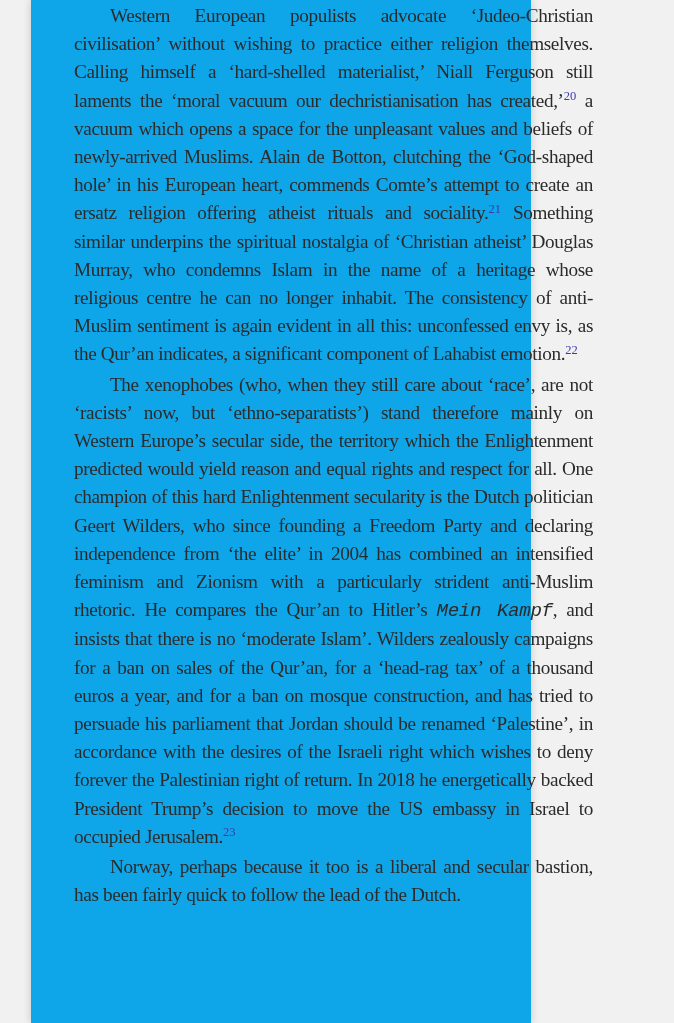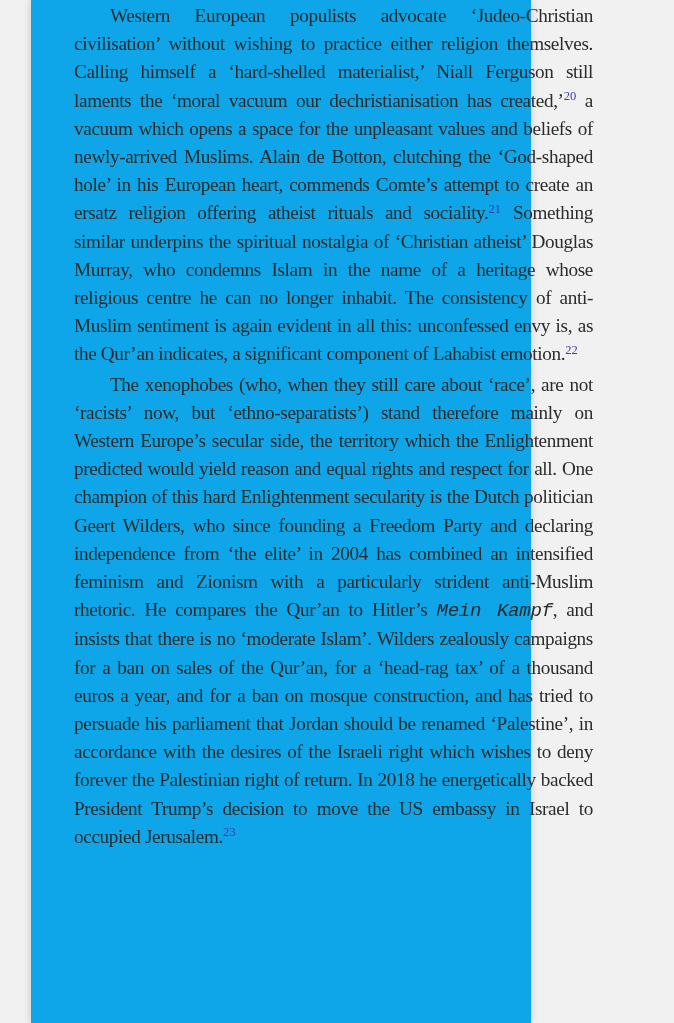--- a/index.html
+++ b/index.html
@@ -55,14 +55,17 @@
 <body>
 
 <div class="page">
   <div class="content">
     <p>
       <span>Western European populists advocate ‘Judeo-Christian civilisation’ without wishing to practice either religion themselves. Calling himself a ‘hard-shelled materialist,’ Niall Ferguson still laments the ‘moral vacuum our dechristianisation has created,’</span><sup class="fn">20</sup><span> a vacuum which opens a space for the unpleasant values and beliefs of newly-arrived Muslims. Alain de Botton, clutching the ‘God-shaped hole’ in his European heart, commends Comte’s attempt to create an ersatz religion offering atheist rituals and sociality.</span><sup class="fn">21</sup><span> Something similar underpins the spiritual nostalgia of ‘Christian atheist’ Douglas Murray, who condemns Islam in the name of a heritage whose religious centre he can no longer inhabit. The consistency of anti-Muslim sentiment is again evident in all this: unconfessed envy is, as the Qur’an indicates, a significant component of Lahabist emotion.</span><sup class="fn">22</sup>
     </p>
     <p>
       <span>The xenophobes (who, when they still care about ‘race’, are not ‘racists’ now, but ‘ethno-separatists’) stand therefore mainly on Western Europe’s secular side, the territory which the Enlightenment predicted would yield reason and equal rights and respect for all. One champion of this hard Enlightenment secularity is the Dutch politician Geert Wilders, who since founding a Freedom Party and declaring independence from ‘the elite’ in 2004 has combined an intensified feminism and Zionism with a particularly strident anti-Muslim rhetoric. He compares the Qur’an to Hitler’s </span><em>Mein Kampf</em><span>, and insists that there is no ‘moderate Islam’. Wilders zealously campaigns for a ban on sales of the Qur’an, for a ‘head-rag tax’ of a thousand euros a year, and for a ban on mosque construction, and has tried to persuade his parliament that Jordan should be renamed ‘Palestine’, in accordance with the desires of the Israeli right which wishes to deny forever the Palestinian right of return. In 2018 he energetically backed President Trump’s decision to move the US embassy in Israel to occupied Jerusalem.</span><sup class="fn">23</sup>
     </p>
+    <p>
+      <span>Norway, perhaps because it too is a liberal and secular bastion, has been fairly quick to follow the lead of the Dutch.</span>
+    </p>
   </div>
 </div>
 
 </body></html>

